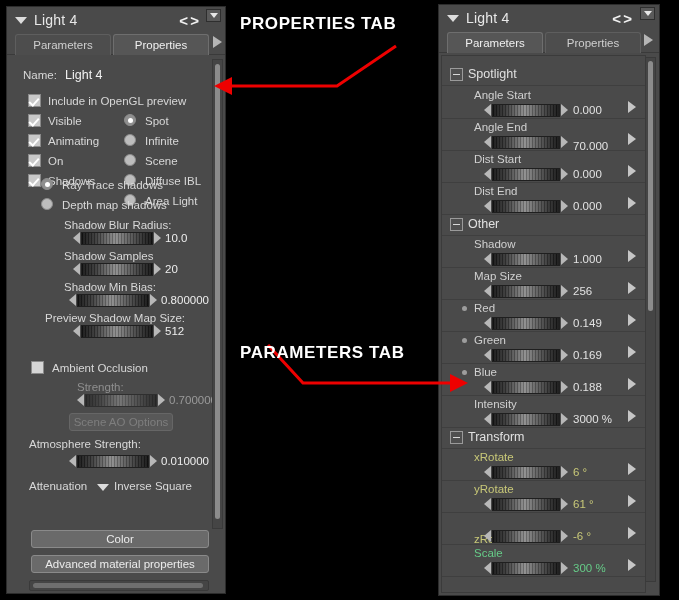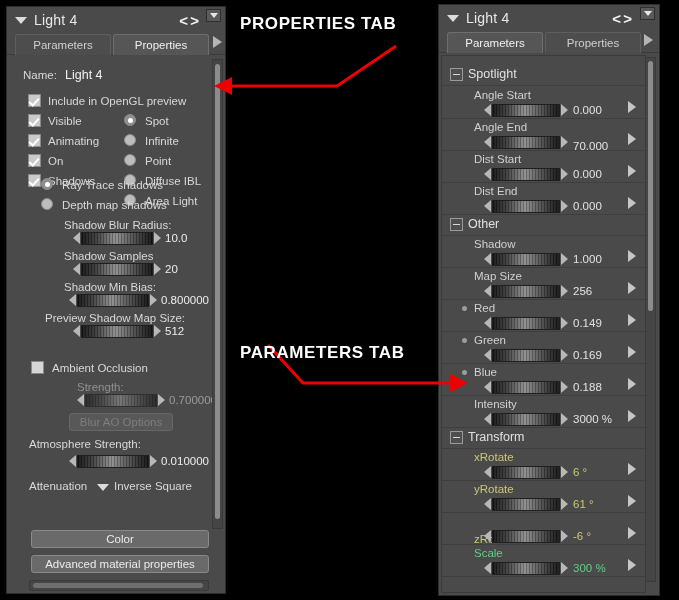--- a/index.html
+++ b/index.html
@@ -325,21 +325,21 @@
       <span class="chk on" style="left:21px; top:118px;"></span>
       <span class="lbl" style="left:41px; top:119px;">Shadows</span>
 
       <span class="radio on" style="left:117px; top:58px;"></span>
       <span class="lbl" style="left:138px; top:59px;">Spot</span>
 
       <span class="radio" style="left:117px; top:78px;"></span>
       <span class="lbl" style="left:138px; top:79px;">Infinite</span>
 
       <span class="radio" style="left:117px; top:98px;"></span>
-      <span class="lbl" style="left:138px; top:99px;">Point</span>
+      <span class="lbl" style="left:138px; top:99px;">Scene</span>
 
       <span class="radio" style="left:117px; top:118px;"></span>
       <span class="lbl" style="left:138px; top:119px;">Diffuse IBL</span>
 
       <span class="radio" style="left:117px; top:138px;"></span>
       <span class="lbl" style="left:138px; top:139px;">Area Light</span>
 
       <span class="radio on" style="left:34px; top:122px;"></span>
       <span class="lbl" style="left:55px; top:123px;">Ray Trace shadows</span>
 
@@ -382,21 +382,21 @@
       <span class="lbl" style="left:45px; top:306px;">Ambient Occlusion</span>
 
       <span class="lbl dim" style="left:70px; top:325px;">Strength:</span>
       <div class="slider" style="left:70px; top:337px; width:88px;">
         <span class="s-arrow-l"></span>
         <span class="s-track dimmed"></span>
         <span class="s-arrow-r"></span>
       </div>
       <span class="sval dim" style="left:162px; top:338px;">0.700000</span>
 
-      <div class="btn disabled" style="left:62px; top:357px; width:104px;">Blur AO Options</div>
+      <div class="btn disabled" style="left:62px; top:357px; width:104px;">Scene AO Options</div>
 
       <span class="lbl" style="left:22px; top:382px;">Atmosphere Strength:</span>
       <div class="slider" style="left:62px; top:398px; width:88px;">
         <span class="s-arrow-l"></span>
         <span class="s-track"></span>
         <span class="s-arrow-r"></span>
       </div>
       <span class="sval" style="left:154px; top:399px;">0.010000</span>
 
       <span class="lbl" style="left:22px; top:424px;">Attenuation</span>

